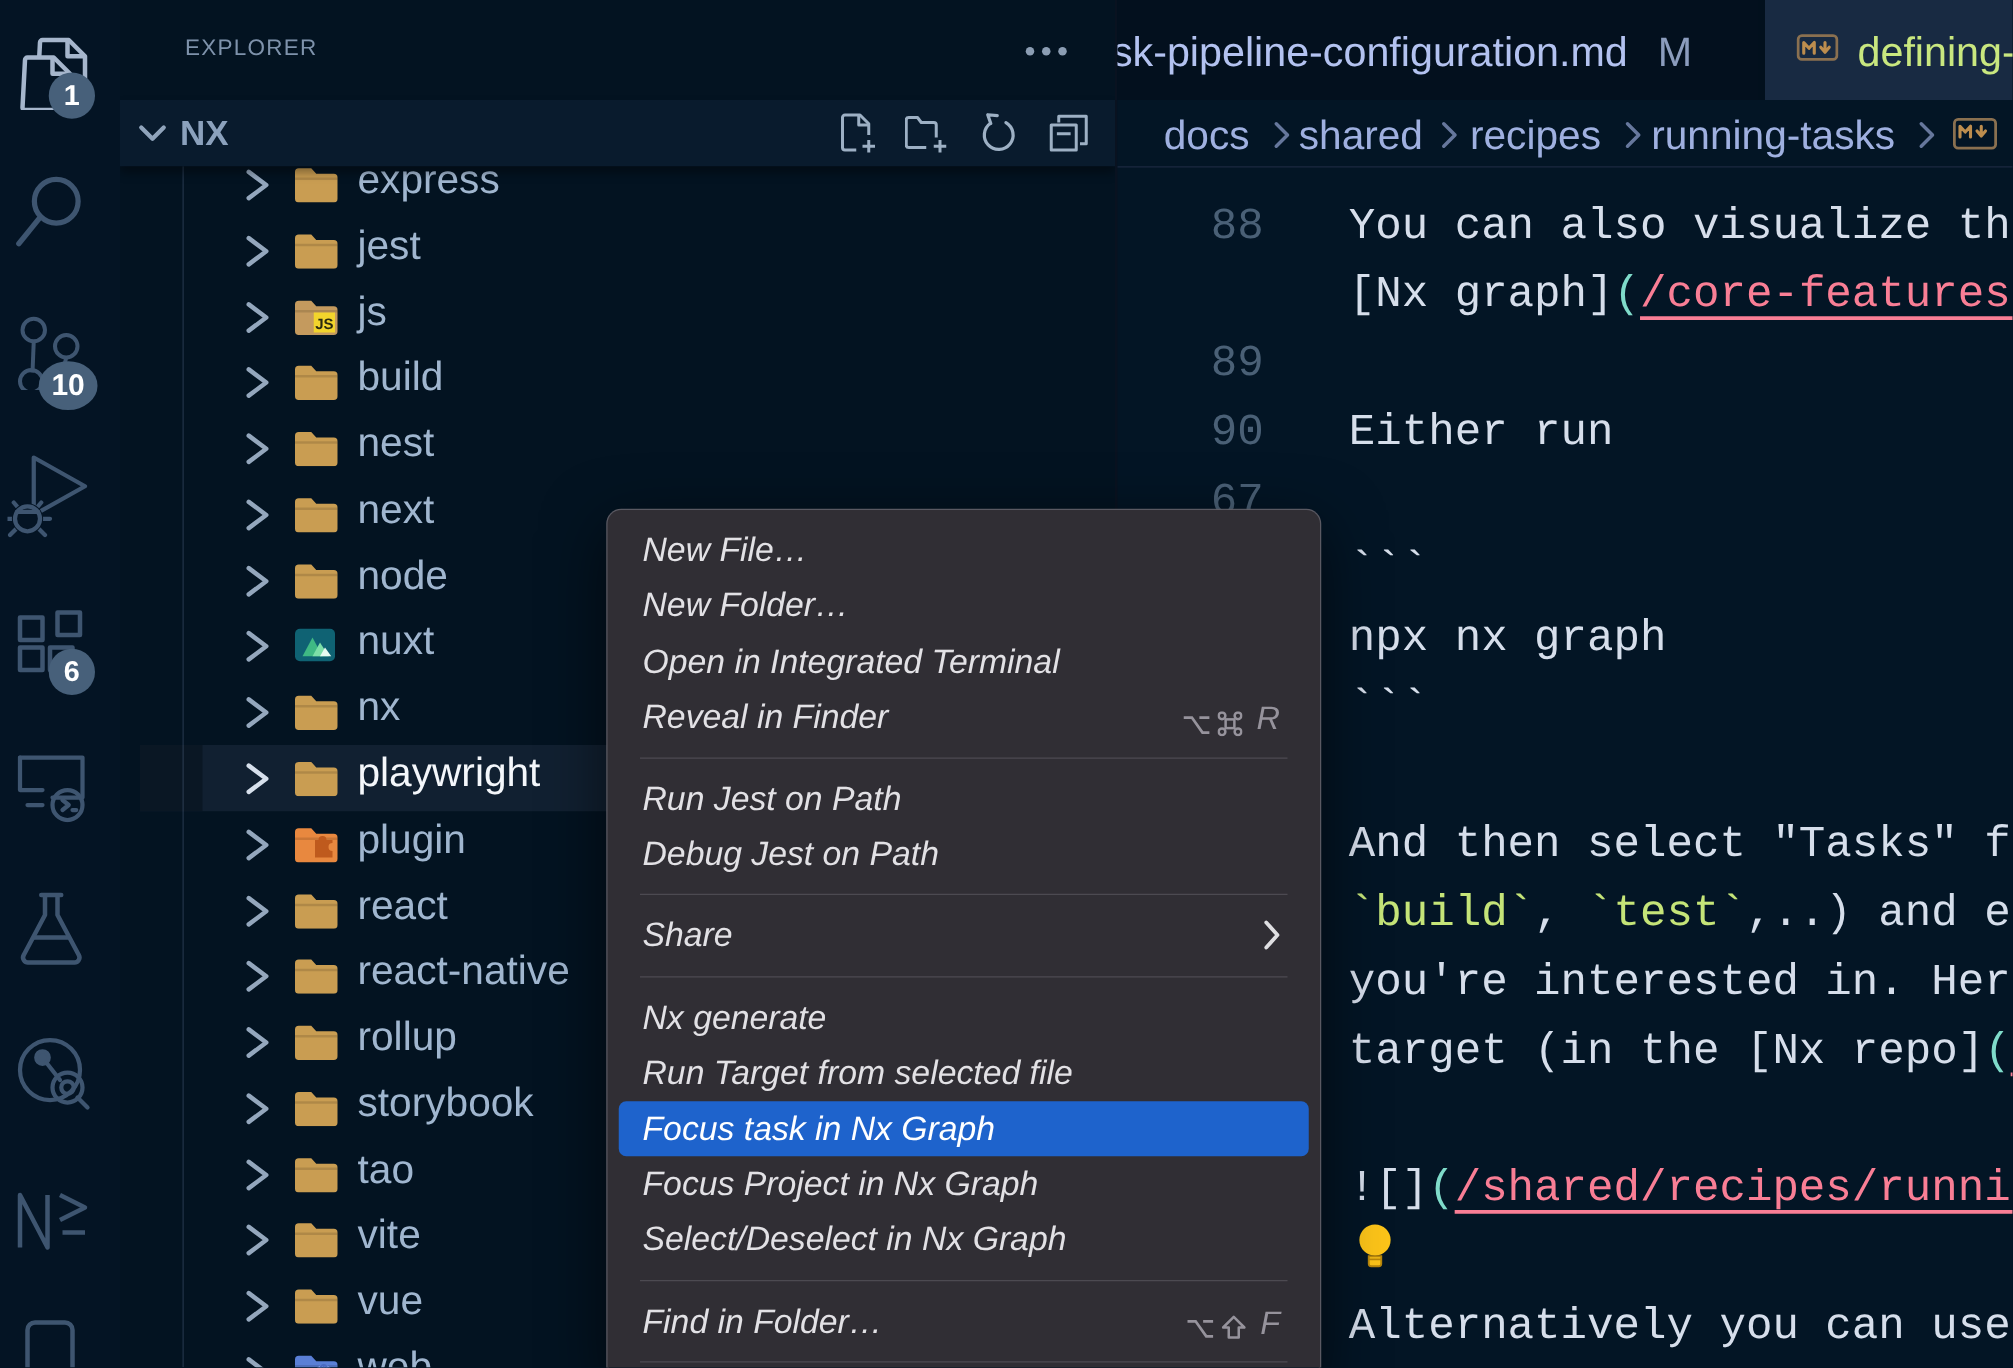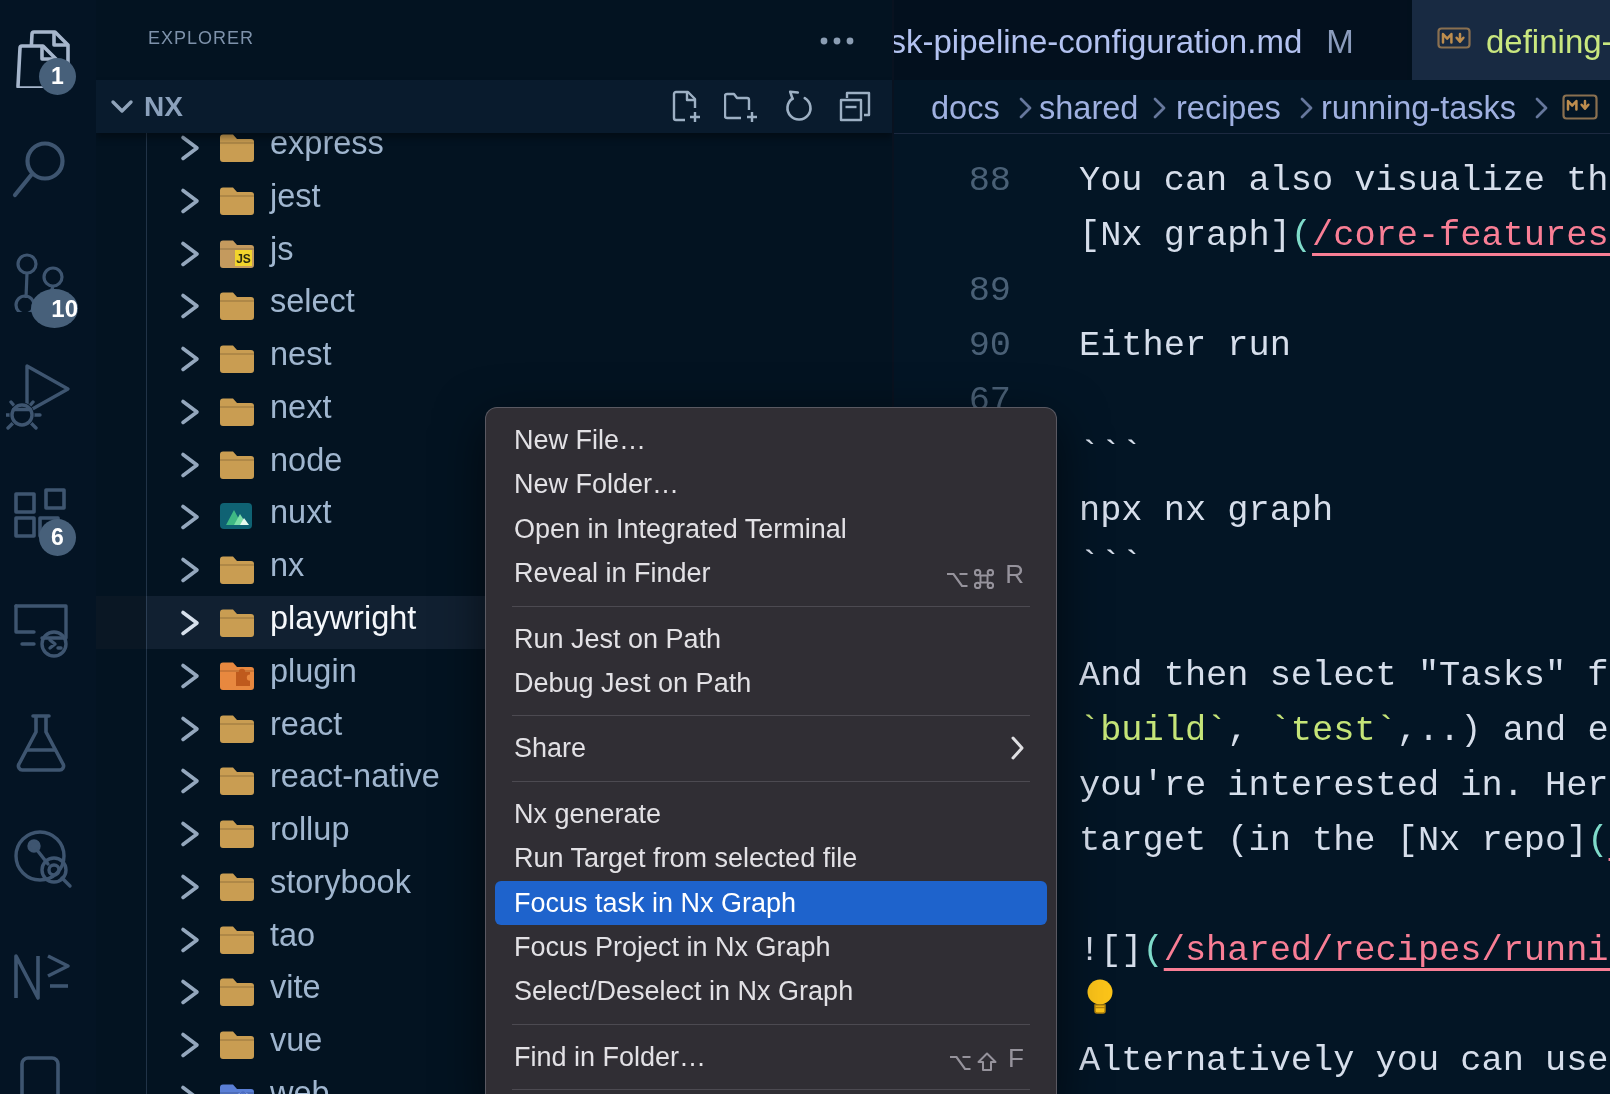--- a/index.html
+++ b/index.html
@@ -7,21 +7,21 @@
   #stage{position:relative;width:1610px;height:1094px;overflow:hidden;}
   .abs{position:absolute;}
   #actbar{position:absolute;left:0;top:0;width:96px;height:1094px;background:#041424;}
   .badge{position:absolute;background:#47607a;color:#fff;border-radius:50%;
     font-weight:700;text-align:center;}
   #sidebar{position:absolute;left:96px;top:0;width:796px;height:1094px;background:#031321;overflow:hidden;}
   #expl-title{position:absolute;left:52px;top:28px;font-size:18px;letter-spacing:1px;color:#7e92ab;}
   #nxhead{position:absolute;left:0;top:80px;width:796px;height:53px;background:#091b2d;
      box-shadow:0 5px 7px rgba(0,0,0,0.35);}
   #nxhead .label{position:absolute;left:48px;top:11px;font-size:28px;font-weight:700;color:#8ba1bc;}
-  .row{position:absolute;left:0;width:796px;height:53px;text-decoration:underline;}
+  .row{position:absolute;left:16px;width:796px;height:53px;text-decoration:underline;}
   .row .chev{position:absolute;left:82px;top:13px;}
   .row .icon{position:absolute;left:123px;top:11px;}
   .row .lbl{position:absolute;left:174px;top:4px;font-size:32.5px;color:#a0b6cf;white-space:nowrap;}
   .row.sel{background:#112031;}
   .row.sel .lbl{color:#f4f7fb;font-weight:500;}
   #guide{position:absolute;left:50px;top:133px;width:1px;height:961px;background:rgba(140,170,210,0.22);}
   #editor{position:absolute;left:892px;top:0;width:718px;height:1094px;background:#031525;border-left:2px solid #091220;box-sizing:border-box;}
   #tabs{position:absolute;left:0;top:0;width:718px;height:80px;background:#02101d;}
   #tab1{position:absolute;left:0;top:0;width:513px;height:80px;background:#03101e;overflow:hidden;}
   #tab1 .t{position:absolute;left:-32px;top:23px;font-size:33px;color:#b3c2f0;white-space:nowrap;}
@@ -34,21 +34,21 @@
   .cl{position:absolute;font-family:"Liberation Mono",monospace;font-size:35.3px;line-height:55px;
       white-space:pre;color:#d6deeb;}
   .lnum{position:absolute;width:84px;left:33px;text-align:right;font-family:"Liberation Mono",monospace;
       font-size:35.3px;line-height:55px;color:#4a6076;}
   .teal{color:#7fdbca;}
   .pinku{color:#f97e95;text-decoration:underline;text-decoration-thickness:3px;text-underline-offset:8px;}
   .green{color:#c5e478;}
   #menu{position:absolute;left:486px;top:408px;width:570px;height:700px;background:#302e34;border-radius:11px;
      box-shadow:0 0 0 1px rgba(95,94,102,0.95), 0 14px 50px rgba(0,0,0,0.6);padding-top:10px;
      box-sizing:border-box;}
-  .mi{position:relative;height:44.4px;margin:0 9px;border-radius:6px;font-size:27px;color:#e2e1e5;}
+  .mi{position:relative;height:44.4px;margin:0 9px;border-radius:6px;font-size:27px;color:#e2e1e5;font-style:italic;}
   .mi .txt{position:absolute;left:19px;top:7px;}
   .mi .sc{position:absolute;right:23px;top:12px;color:#96939c;display:flex;gap:6px;align-items:center;}
   .mi.hl{background:#1e63cc;}
   .mi.hl .txt{color:#fff;}
   .msep{height:1px;background:#4c4a51;margin:10px 26px;}
 </style>
 </head>
 <body>
 <div id="stage">
   <div id="actbar">
@@ -123,21 +123,21 @@
           <g fill="none" stroke="#3e5570" stroke-width="3.6" stroke-linejoin="round">
             <path d="M4 46 V4 L26 46 V4"></path>
             <path d="M36 4 L56 14 L36 24"></path>
             <path d="M38 34 h18"></path>
           </g>
         </svg></div>
 <div style="position:absolute;left:18px;top:1054px"><svg width="44" height="40" viewBox="0 0 44 40" style="">
           <rect x="4" y="4" width="36" height="52" rx="6" fill="none" stroke="#3e5570" stroke-width="3.6"></rect>
         </svg></div>
 <div class="badge" style="left:39px;top:58px;width:37px;height:37px;line-height:37px;font-size:23px;">1</div>
-<div class="badge" style="left:31px;top:289px;width:47px;height:39px;line-height:39px;font-size:24px;border-radius:50%;text-align:right;">10</div>
+<div class="badge" style="left:31px;top:289px;width:47px;height:39px;line-height:39px;font-size:24px;border-radius:50%;">10</div>
 <div class="badge" style="left:39px;top:519px;width:37px;height:37px;line-height:37px;font-size:23px;">6</div>
   </div>
   <div id="sidebar">
     <div id="expl-title">EXPLORER</div>
 <div style="position:absolute;left:722px;top:34px"><svg width="42" height="14" viewBox="0 0 42 14" style="">
           <circle cx="6" cy="7" r="3.4" fill="#8b9db3"></circle>
           <circle cx="19" cy="7" r="3.4" fill="#8b9db3"></circle>
           <circle cx="32" cy="7" r="3.4" fill="#8b9db3"></circle>
         </svg></div>
 <div class="row" style="top:121.2px">
@@ -173,21 +173,21 @@
         <span class="lbl">js</span>
       </div>
 <div class="row" style="top:279.4px">
         <span class="chev"><svg width="24" height="28" viewBox="0 0 24 28" style="">
             <polyline points="5,3.5 19,14 5,24.5" fill="none" stroke="#94a7bd" stroke-width="3.6" stroke-linecap="round" stroke-linejoin="round"></polyline>
           </svg></span>
         <span class="icon"><svg width="36" height="30" viewBox="0 0 36 30" style="">
             <path d="M1 5.5 a3 3 0 0 1 3-3 h10 l4 4.5 h14 a3 3 0 0 1 3 3 v17 a3 3 0 0 1-3 3 h-28 a3 3 0 0 1-3-3 z" fill="#c99d52"></path>
             <path d="M1 10 h34 v2 h-34 z" fill="rgba(0,0,0,0.13)"></path>
           </svg></span>
-        <span class="lbl">select</span>
+        <span class="lbl">build</span>
       </div>
 <div class="row" style="top:332.2px">
         <span class="chev"><svg width="24" height="28" viewBox="0 0 24 28" style="">
             <polyline points="5,3.5 19,14 5,24.5" fill="none" stroke="#94a7bd" stroke-width="3.6" stroke-linecap="round" stroke-linejoin="round"></polyline>
           </svg></span>
         <span class="icon"><svg width="36" height="30" viewBox="0 0 36 30" style="">
             <path d="M1 5.5 a3 3 0 0 1 3-3 h10 l4 4.5 h14 a3 3 0 0 1 3 3 v17 a3 3 0 0 1-3 3 h-28 a3 3 0 0 1-3-3 z" fill="#c99d52"></path>
             <path d="M1 10 h34 v2 h-34 z" fill="rgba(0,0,0,0.13)"></path>
           </svg></span>
         <span class="lbl">nest</span>

